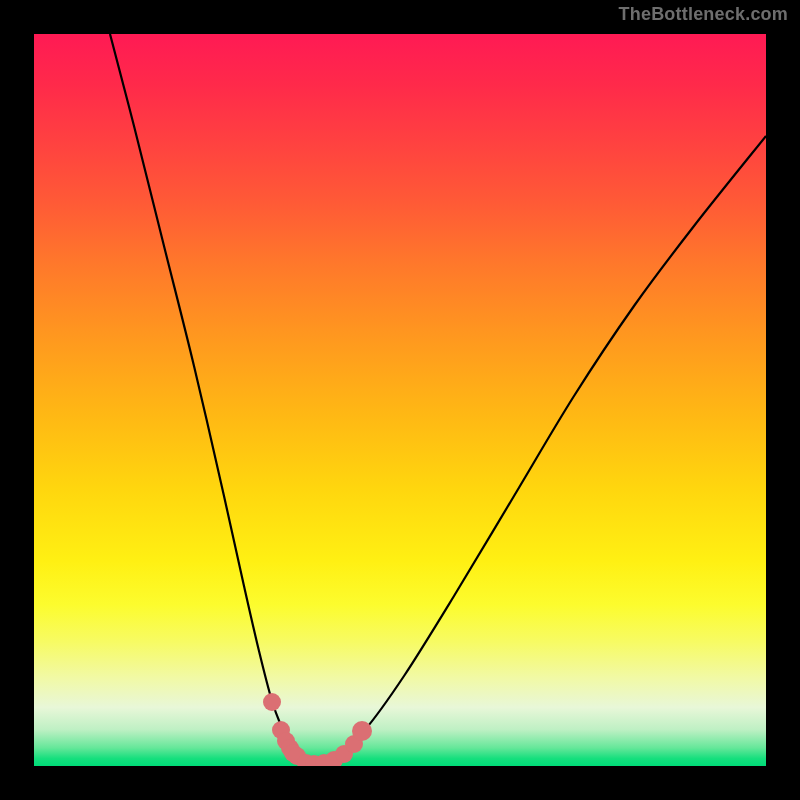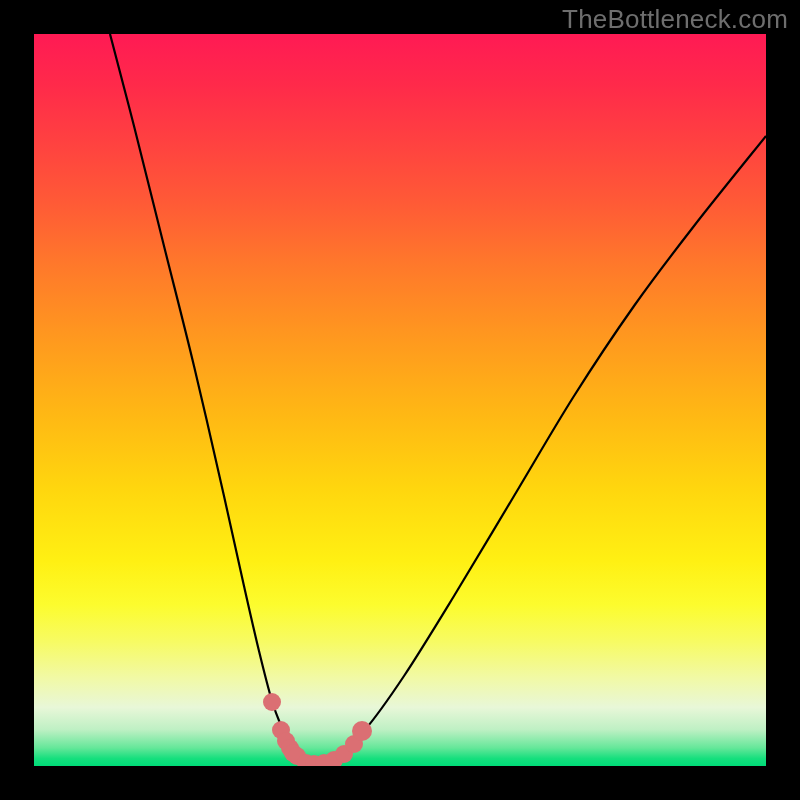--- a/index.html
+++ b/index.html
@@ -17,22 +17,22 @@
     top: 0;
     width: 800px;
     height: 800px;
     background: #000;
   }
   .watermark {
     position: absolute;
     top: 4px;
     right: 12px;
     color: #6e6e6e;
-    font-size: 26px;
-    font-weight: 400;
+    font-size: 18px;
+    font-weight: 700;
     letter-spacing: 0.2px;
     user-select: none;
   }
   .plot {
     position: absolute;
     left: 34px;
     top: 34px;
     width: 732px;
     height: 732px;
     overflow: hidden;

